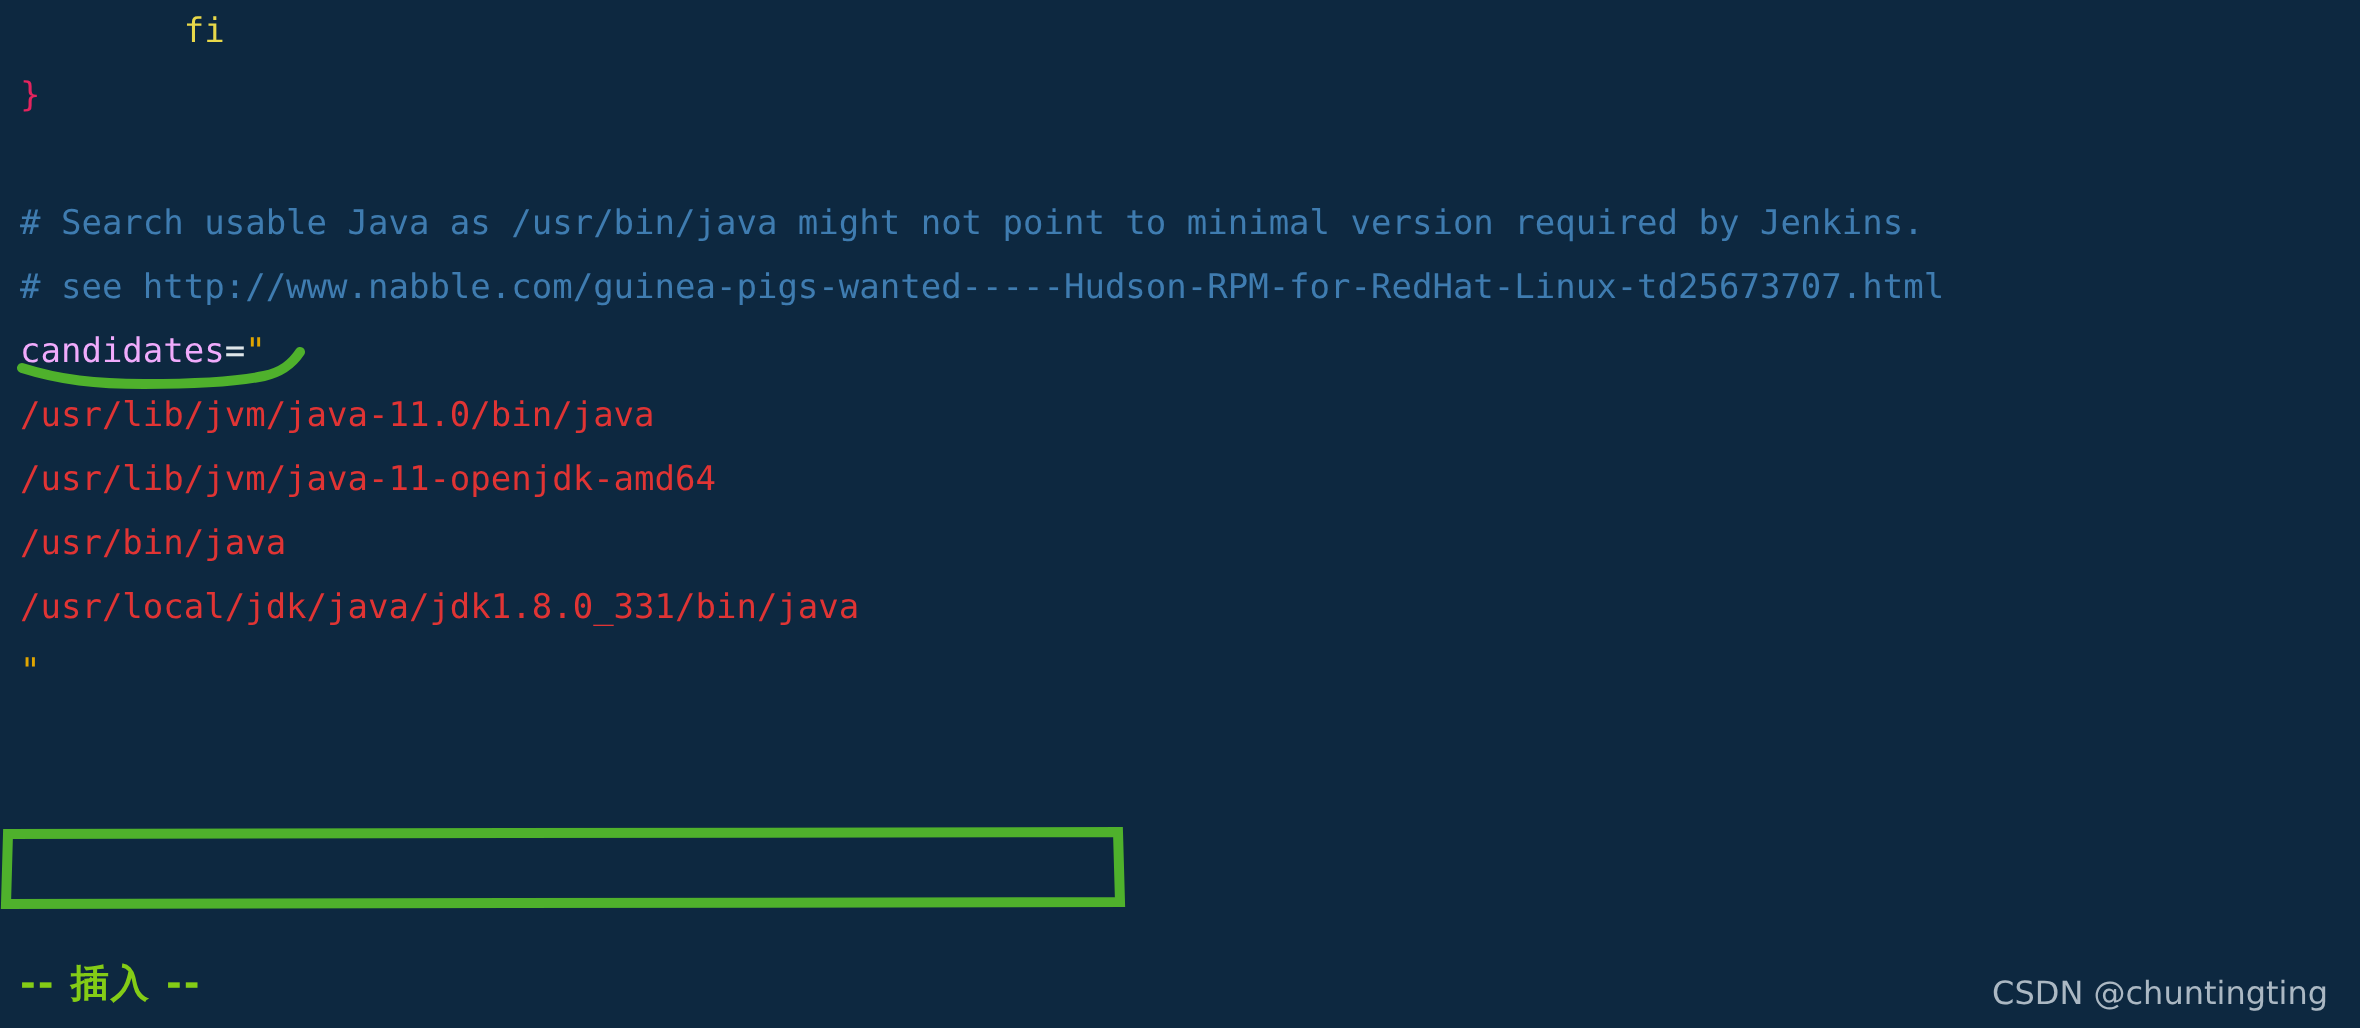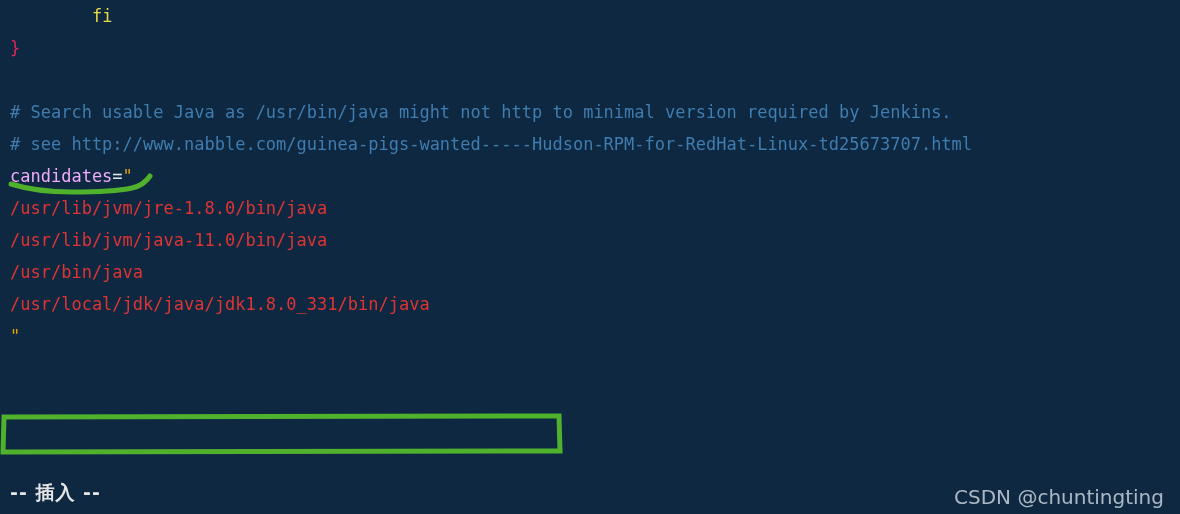--- a/index.html
+++ b/index.html
@@ -44,36 +44,36 @@
   .tok-path     { color: #e03434; }
   .tok-blank    { color: transparent; }
 
   
   .status-line {
     position: absolute;
     left: 10px;
     top: 478px;
     height: 28px;
     line-height: 28px;
-    color: #e5e5e5;
+    color: #84cc16;
     font-family: "DejaVu Sans", "Liberation Sans", sans-serif;
     font-size: 19px;
     font-weight: bold;
     white-space: pre;
     letter-spacing: 1px;
   }
 
   
   .watermark {
     position: absolute;
     right: 16px;
     top: 481px;
     color: #b9c5cf;
     font-family: "DejaVu Sans", "Liberation Sans", sans-serif;
-    font-size: 20px;
+    font-size: 16px;
     white-space: pre;
     opacity: 0.92;
   }
 
   
   .annot-layer {
     position: absolute;
     left: 0;
     top: 0;
     width: 1180px;
@@ -83,25 +83,25 @@
 </style>
 </head>
 <body>
 
 <div id="terminal">
 
   <div class="code" id="code-area">
       <div class="line"><span>        </span><span class="tok-keyword">fi</span></div>
       <div class="line"><span class="tok-brace">}</span></div>
       <div class="line"><span class="tok-blank"></span></div>
-      <div class="line"><span class="tok-comment"># Search usable Java as /usr/bin/java might not http to minimal version required by Jenkins.</span></div>
+      <div class="line"><span class="tok-comment"># Search usable Java as /usr/bin/java might not point to minimal version required by Jenkins.</span></div>
       <div class="line"><span class="tok-comment"># see http://www.nabble.com/guinea-pigs-wanted-----Hudson-RPM-for-RedHat-Linux-td25673707.html</span></div>
       <div class="line"><span class="tok-var">candidates</span><span class="tok-op">=</span><span class="tok-string">"</span></div>
-      <div class="line"><span class="tok-path">/usr/lib/jvm/jre-1.8.0/bin/java</span></div>
       <div class="line"><span class="tok-path">/usr/lib/jvm/java-11.0/bin/java</span></div>
+      <div class="line"><span class="tok-path">/usr/lib/jvm/java-11-openjdk-amd64</span></div>
       <div class="line"><span class="tok-path">/usr/bin/java</span></div>
       <div class="line"><span class="tok-path">/usr/local/jdk/java/jdk1.8.0_331/bin/java</span></div>
       <div class="line"><span class="tok-string">"</span></div>
     </div>
 
   <svg class="annot-layer" viewBox="0 0 1180 514" width="1180" height="514" xmlns="http://www.w3.org/2000/svg">
 
     <path id="annot-underline" d="M 11,184 C 30,190 48,192 72,192 C 98,192 118,191 132,188 C 141,186 146,182 150,176" fill="none" stroke="#4fb12c" stroke-width="5" stroke-linecap="round" stroke-linejoin="round"></path>
 
     <path id="annot-box" d="M 4,417 L 559,416 L 560,451 L 3,452 Z" fill="none" stroke="#4fb12c" stroke-width="5" stroke-linecap="square" stroke-linejoin="miter"></path>

